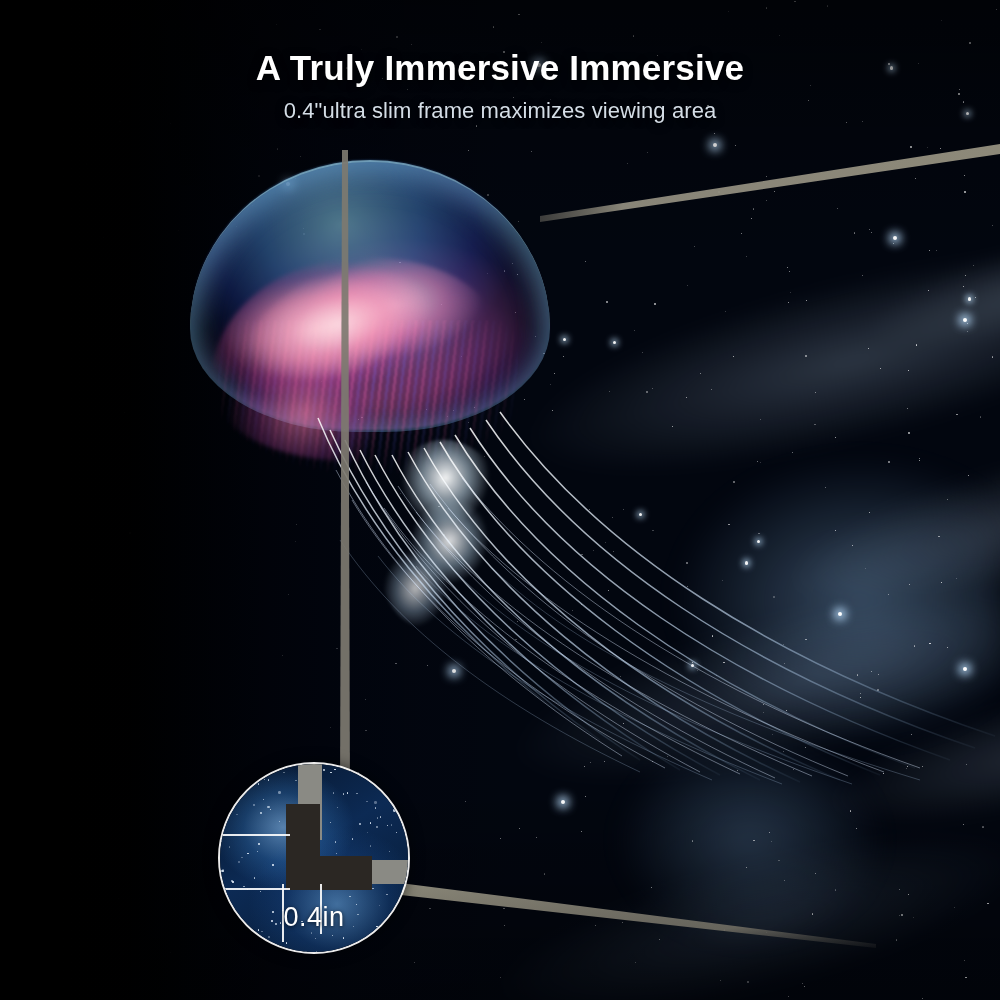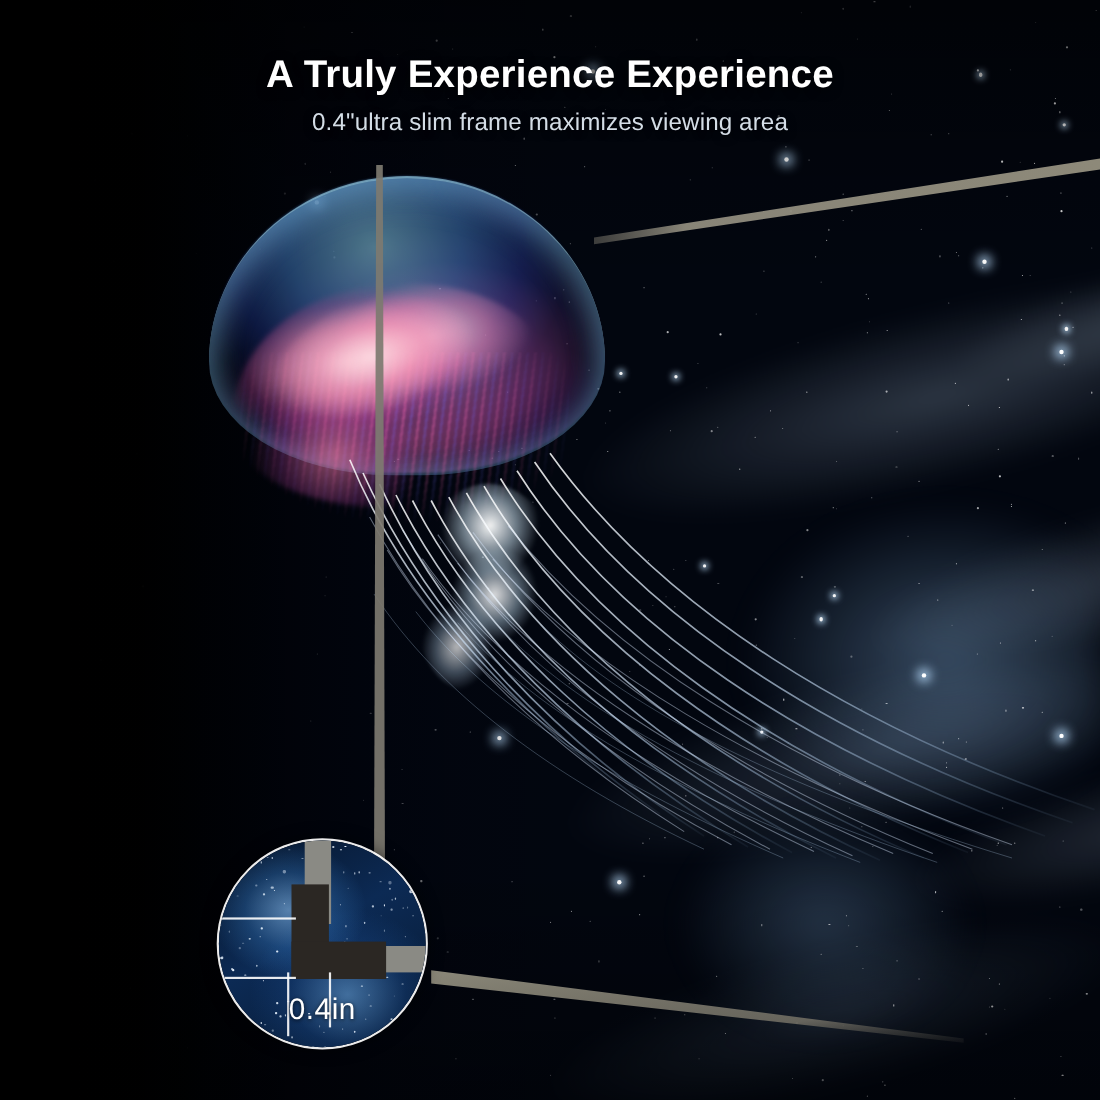--- a/index.html
+++ b/index.html
@@ -142,21 +142,21 @@
   }
   
   #tentacles { position: absolute; left: 0; top: 0; width: 1000px; height: 1000px; pointer-events: none; }
 
   
   #callouts { position: absolute; left: 0; top: 0; width: 1000px; height: 1000px; }
 
   
   #magnifier {
     position: absolute;
-    left: 197px; top: 762px;
+    left: 218px; top: 762px;
     width: 188px; height: 188px;
     border-radius: 50%;
     border: 2px solid rgba(255,255,255,0.92);
     overflow: hidden;
     box-shadow: 0 0 14px rgba(0,0,0,0.55);
   }
   #mag-bg {
     position: absolute;
     inset: -2px;
     background:
@@ -769,16 +769,16 @@
     <div class="bezel-corner" style="left:66px; top:92px; width:86px; height:34px;"></div>
 
     <div class="dim-line" style="left:-22px; top:70px; width:92px; height:1.5px;"></div>
     <div class="dim-line" style="left:-22px; top:124px; width:92px; height:1.5px;"></div>
     <div class="dim-line" style="left:62px; top:120px; width:1.5px; height:58px;"></div>
     <div class="dim-line" style="left:100px; top:120px; width:1.5px; height:50px;"></div>
 
     <div id="mag-label">0.4in</div>
   </div>
 
-  <div id="headline">A Truly Experience Experience</div>
+  <div id="headline">A Truly Immersive Immersive</div>
   <div id="subhead">0.4"ultra slim frame maximizes viewing area</div>
 
 </div>
 
 </body></html>

